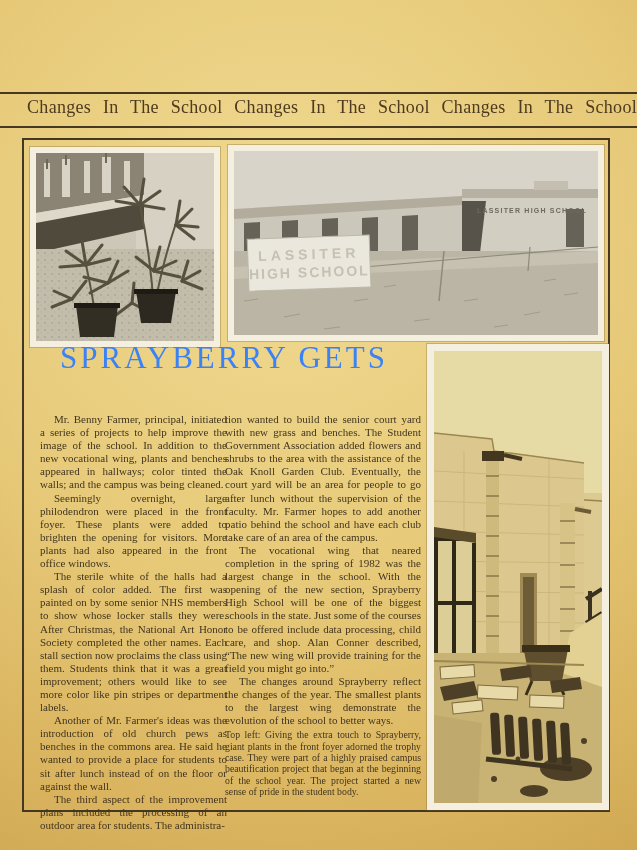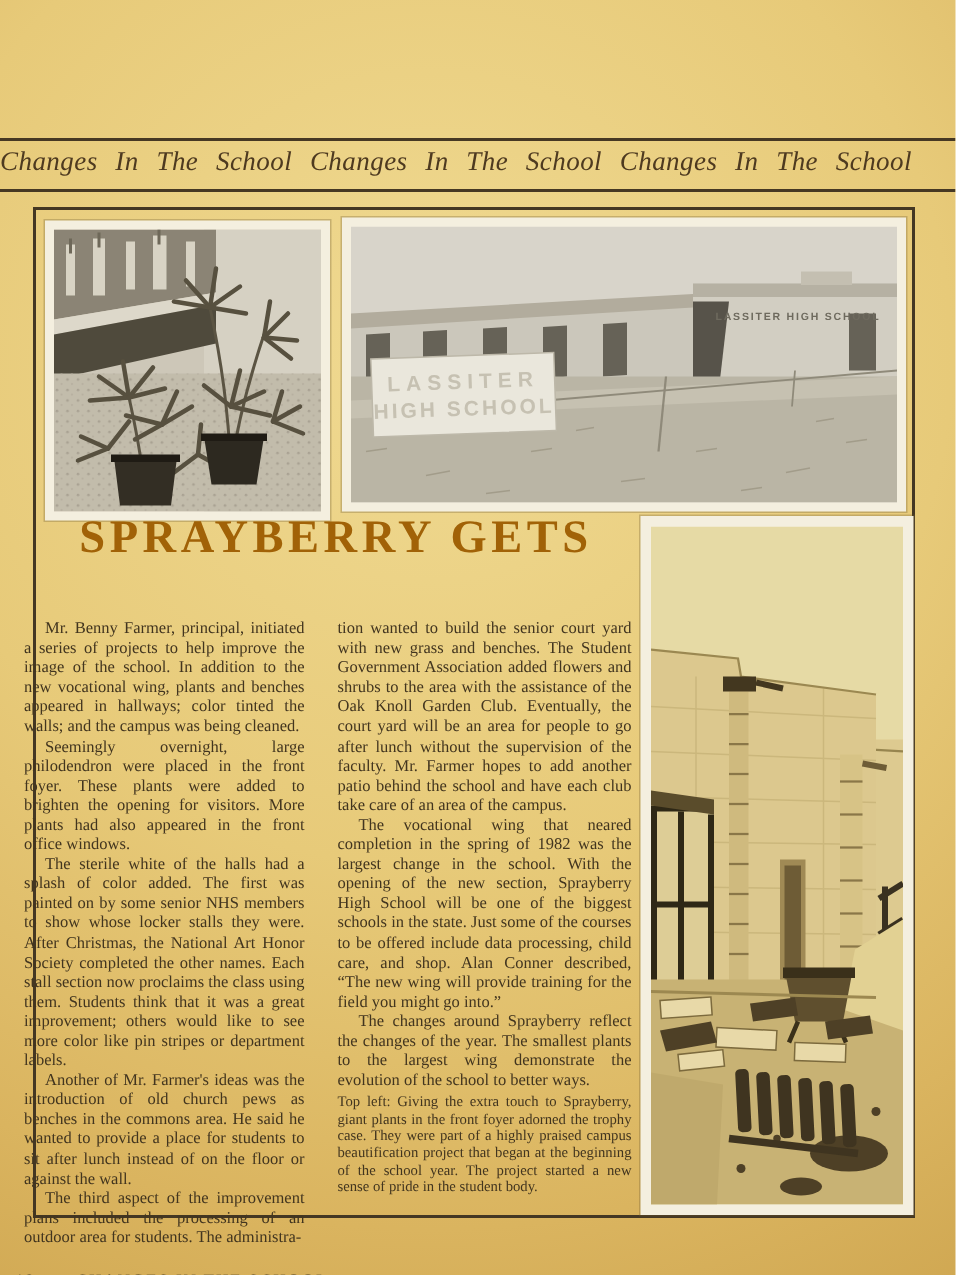--- a/index.html
+++ b/index.html
@@ -6,39 +6,39 @@
   body{
     width:637px;height:850px;position:relative;overflow:hidden;
     background:radial-gradient(ellipse 130% 95% at 45% 28%, #f0da92 0%, #e7ca79 42%, #dab45f 72%, #c89e48 100%);
     font-family:"Liberation Serif","DejaVu Serif",serif;
     color:#41341f;
   }
   .rule{position:absolute;left:0;width:637px;height:2px;background:#463823;}
   .rule-top{top:92px;}
   .rule-bottom{top:126px;}
   .banner{
-    position:absolute;top:97px;left:0;width:637px;text-align:left;
-    font-style:italic;font-size:18px;color:#4e3a20;word-spacing:7px;letter-spacing:.3px;
+    position:absolute;top:97px;left:0;width:637px;text-align:right;
+    font-size:18px;color:#4e3a20;word-spacing:7px;letter-spacing:.3px;
   }
   .frame{position:absolute;left:22px;top:138px;width:584px;height:670px;border:2px solid #443723;}
   .photo{position:absolute;background:#f4efdf;box-shadow:0 0 0 1px rgba(110,90,45,.3);}
   .photo svg{display:block;}
   .photo-plants{left:30px;top:147px;padding:6px;}
   .photo-school{left:228px;top:145px;padding:6px;}
   .photo-construction{left:427px;top:344px;padding:7px;}
   .title{
     position:absolute;left:26px;top:342px;width:396px;text-align:center;
-    color:#a16207;font-weight:bold;line-height:1.06;
+    color:#3b82f6;font-weight:normal;line-height:1.06;
   }
   .title-line1{font-size:31px;letter-spacing:3px;}
   .title-line2{font-size:31px;letter-spacing:4px;}
   .col{position:absolute;top:413px;font-size:11px;line-height:13.1px;text-align:justify;color:#42351f;}
   .col p{margin:0;text-indent:14px;}
   .col p.no-indent{text-indent:0;}
-  .col-left{left:16px;width:187px;}
+  .col-left{left:40px;width:187px;}
   .col-right{left:225px;width:196px;}
   .caption{font-size:9.8px;line-height:11.4px;text-indent:0 !important;margin-top:2px !important;}
   .footer{
     position:absolute;left:10px;top:848px;display:flex;align-items:center;gap:9px;
     font-size:11.5px;color:#3e321c;letter-spacing:1.2px;
   }
   .footer .tri{font-size:7.5px;position:relative;top:-1px;color:#3e321c;}
 </style>
 </head>
 <body>

